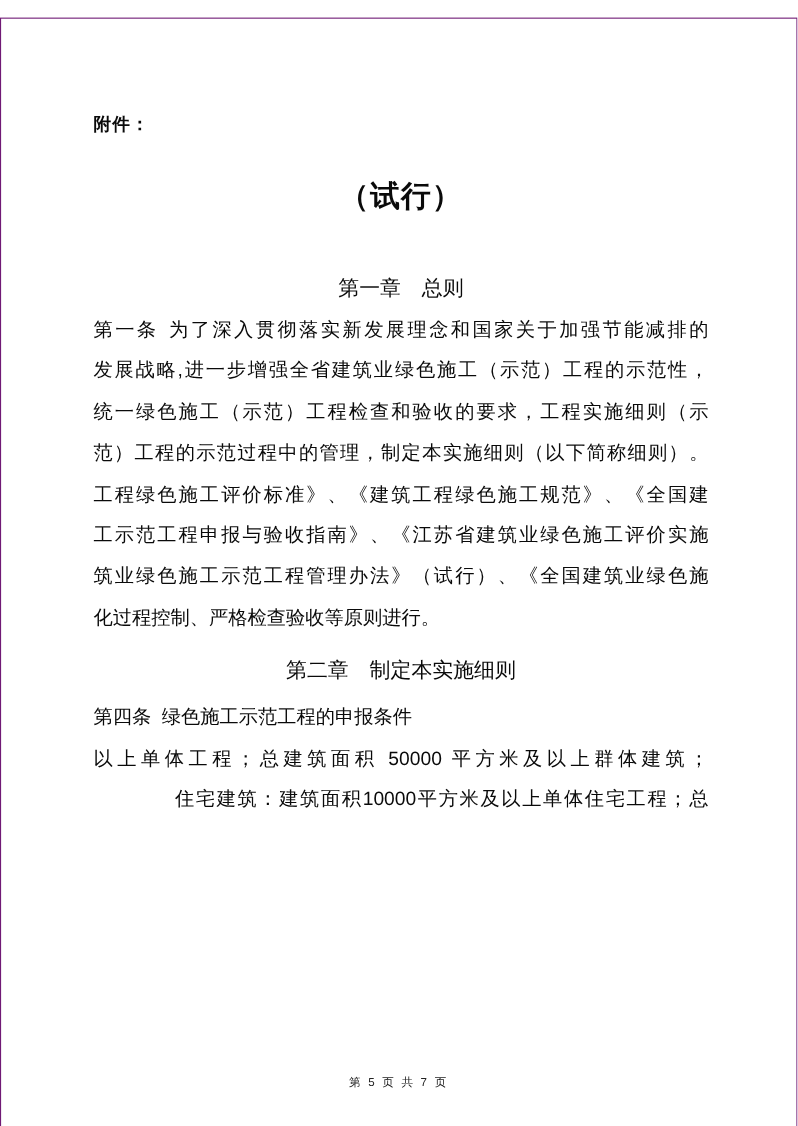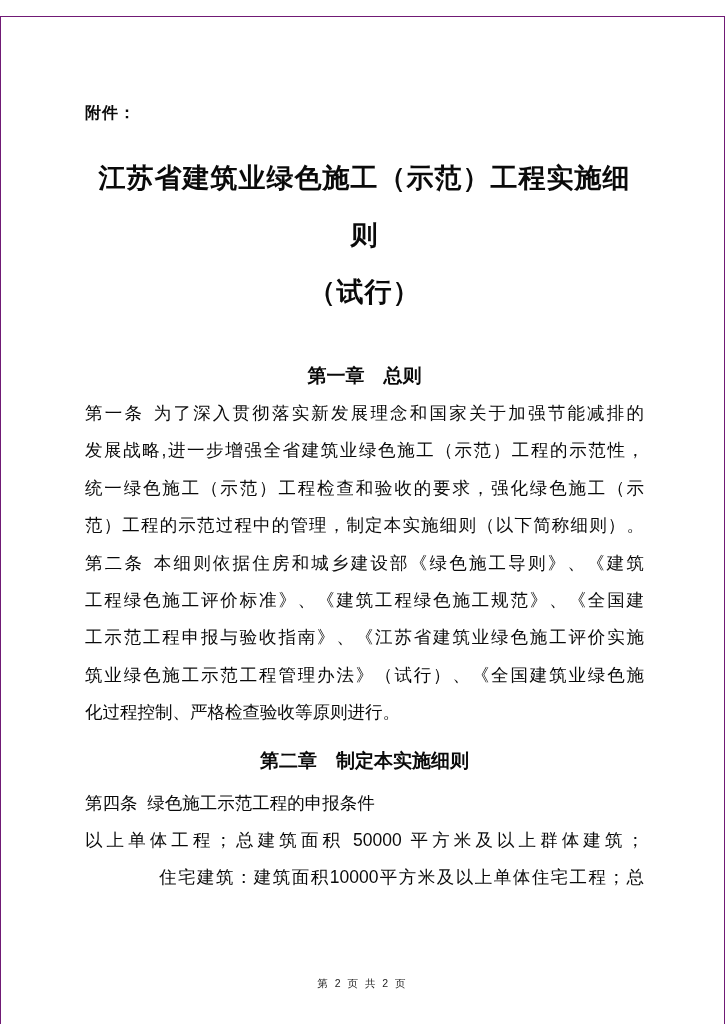--- a/index.html
+++ b/index.html
@@ -28,21 +28,21 @@
     margin-top:26px;
     text-align:center;
     font-family:"Liberation Serif", serif;
     font-weight:700;
     font-size:27px;
     line-height:57px;
     letter-spacing:1px;
   }
   .chapter{
     text-align:center;
-    font-weight:700;
+    font-weight:400;
     font-size:19px;
   }
   .chapter1{ margin-top:42px; margin-bottom:6px; }
   .chapter2{ margin-top:16px; margin-bottom:11px; }
   .bodytext{ font-size:17.5px; }
   .line{
     line-height:37.4px;
     white-space:nowrap;
     white-space:normal;
   }
@@ -69,42 +69,40 @@
 </style>
 </head>
 <body>
 
 <div class="page">
   <div class="inner">
 
     <div class="attachment">附件：</div>
 
     <div class="doc-title">
-      <div>江苏省建筑业绿色施工（示范）工程实施细则</div>
       <div>（试行）</div>
     </div>
 
     <div class="chapter chapter1">第一章　总则</div>
 
     <div class="bodytext">
       <div class="line just"><span class="lead">第一条</span><span>为了深入贯彻落实新发展理念和国家关于加强节能减排的</span></div>
       <div class="line just"><span class="lead"></span><span>发展战略,进一步增强全省建筑业绿色施工（示范）工程的示范性，</span></div>
-      <div class="line just"><span class="lead"></span><span>统一绿色施工（示范）工程检查和验收的要求，强化绿色施工（示</span></div>
+      <div class="line just"><span class="lead"></span><span>统一绿色施工（示范）工程检查和验收的要求，工程实施细则（示</span></div>
       <div class="line just"><span class="lead"></span><span>范）工程的示范过程中的管理，制定本实施细则（以下简称细则）。</span></div>
-      <div class="line just"><span class="lead">第二条</span><span>本细则依据住房和城乡建设部《绿色施工导则》、《建筑</span></div>
       <div class="line just"><span class="lead"></span><span>工程绿色施工评价标准》、《建筑工程绿色施工规范》、《全国建</span></div>
       <div class="line just"><span class="lead"></span><span>工示范工程申报与验收指南》、《江苏省建筑业绿色施工评价实施</span></div>
       <div class="line just"><span class="lead"></span><span>筑业绿色施工示范工程管理办法》（试行）、《全国建筑业绿色施</span></div>
       <div class="line"><span class="lead"></span><span>化过程控制、严格检查验收等原则进行。</span></div>
     </div>
 
     <div class="chapter chapter2">第二章　制定本实施细则</div>
 
     <div class="bodytext">
       <div class="line"><span class="lead">第四条</span><span>绿色施工示范工程的申报条件</span></div>
       <div class="line just"><span class="lead"></span><span>以上单体工程；总建筑面积 50000 平方米及以上群体建筑；</span></div>
       <div class="line just indent4"><span class="lead"></span><span>住宅建筑：建筑面积10000平方米及以上单体住宅工程；总</span></div>
     </div>
 
   </div>
 
-  <div class="footer">第 2 页 共 2 页</div>
+  <div class="footer">第 5 页 共 7 页</div>
 </div>
 
 </body></html>

